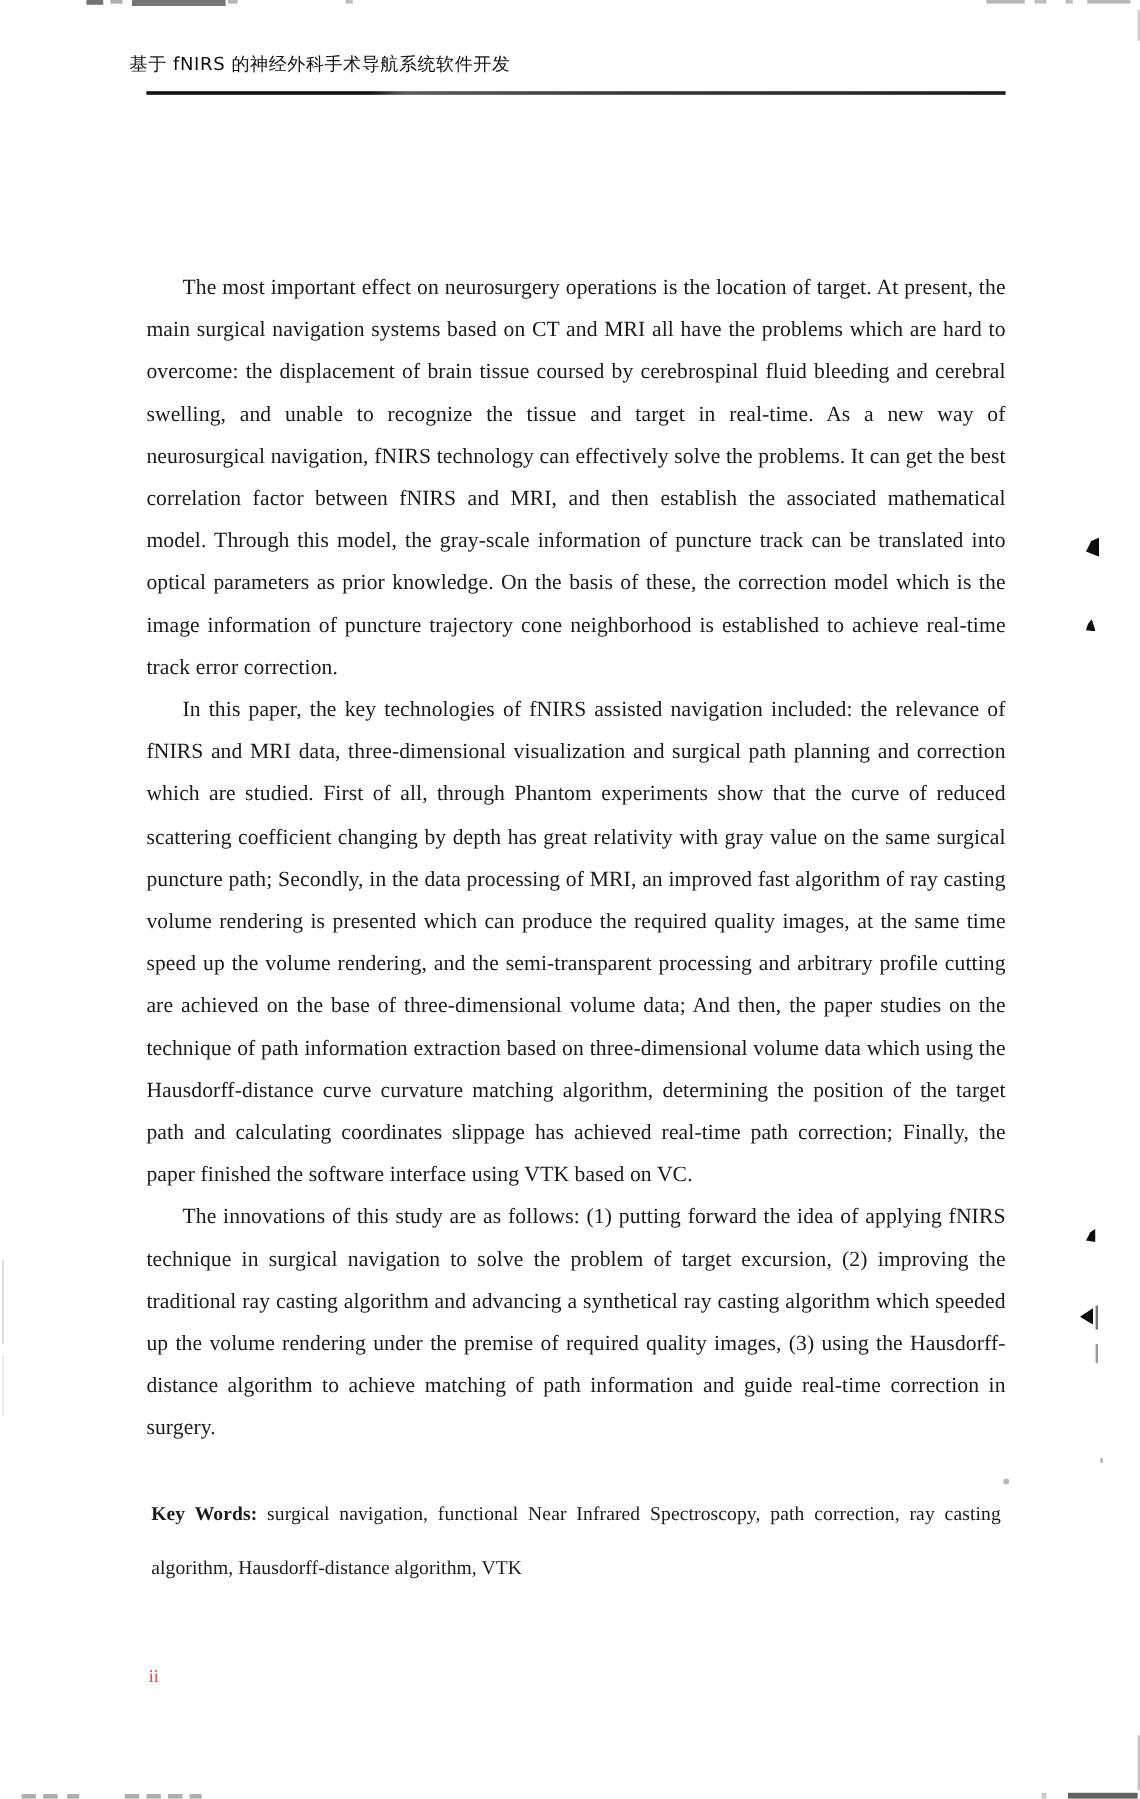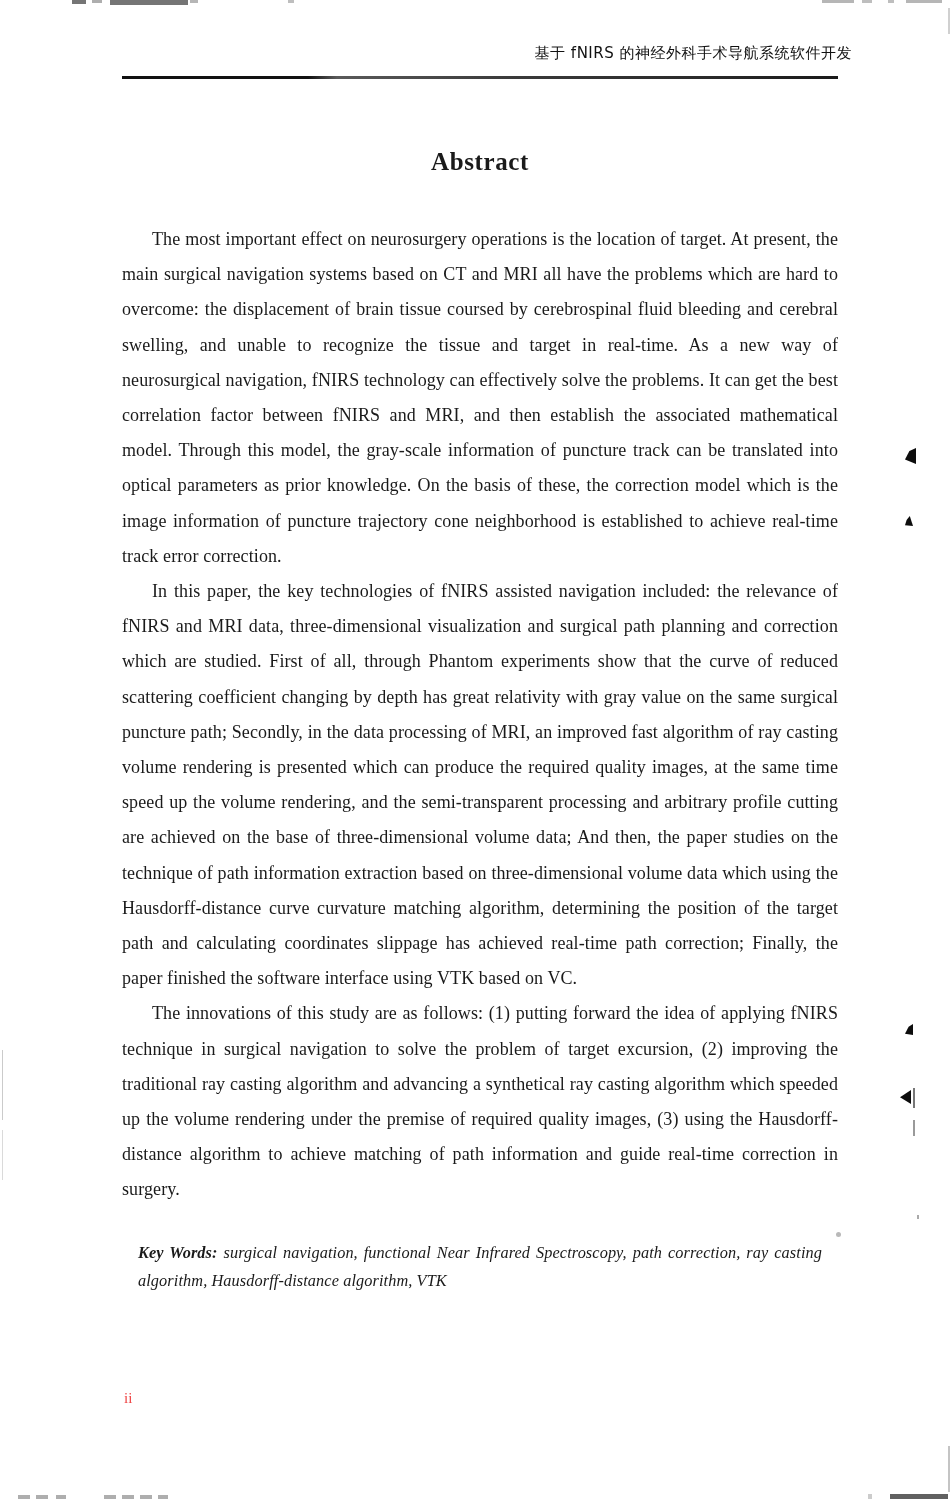--- a/index.html
+++ b/index.html
@@ -79,24 +79,24 @@
     position: absolute;
     left: 2px;
     width: 1px;
     background: #b5b5b5;
     opacity: .7;
   }
 
   
   .running-header {
     position: absolute;
-    left: 136px;
+    left: 108px;
     top: 44px;
     width: 716px;
-    text-align: right;
+    text-align: left;
   }
   .running-header .header-text {
     font-family: "DejaVu Sans", "Liberation Sans", sans-serif;
     font-size: 15px;
     letter-spacing: .5px;
     color: #111;
     line-height: 1.2;
     white-space: nowrap;
   }
   .header-rule {
@@ -141,27 +141,26 @@
     font-size: 18px;
     line-height: 35.2px;
     text-indent: 30px;
     letter-spacing: .1px;
   }
 
   .keywords-block {
     margin-top: 31px;
   }
   p.keywords {
-    margin: 16px;
+    margin: 4px;
     text-align: justify;
     font-size: 16.3px;
-    line-height: 28px;
+    line-height: 45px;
     text-indent: 0;
     letter-spacing: .1px;
-    font-style: italic;
   }
   .kw-label {
     font-weight: bold;
   }
 
   .page-number {
     position: absolute;
     left: 124px;
     top: 1390px;
     font-size: 15px;
@@ -252,21 +251,20 @@
   <div class="scan-edge-right">
     <div class="blot" style="top:8px;    height:26px; opacity:.4;"></div>
     <div class="blot" style="top:1446px; height:46px; opacity:.5;"></div>
   </div>
 
   <div class="running-header">
     <div class="header-text">基于 fNIRS 的神经外科手术导航系统软件开发</div>
   </div>
   <div class="header-rule"></div>
 
-  <div class="doc-title">Abstract</div>
 
   <div class="content">
     <p class="para">The most important effect on neurosurgery operations is the location of target. At present, the main surgical navigation systems based on CT and MRI all have the problems which are hard to overcome: the displacement of brain tissue coursed by cerebrospinal fluid bleeding and cerebral swelling, and unable to recognize the tissue and target in real-time. As a new way of neurosurgical navigation, fNIRS technology can effectively solve the problems. It can get the best correlation factor between fNIRS and MRI, and then establish the associated mathematical model. Through this model, the gray-scale information of puncture track can be translated into optical parameters as prior knowledge. On the basis of these, the correction model which is the image information of puncture trajectory cone neighborhood is established to achieve real-time track error correction.</p>
     <p class="para">In this paper, the key technologies of fNIRS assisted navigation included: the relevance of fNIRS and MRI data, three-dimensional visualization and surgical path planning and correction which are studied. First of all, through Phantom experiments show that the curve of reduced scattering coefficient changing by depth has great relativity with gray value on the same surgical puncture path; Secondly, in the data processing of MRI, an improved fast algorithm of ray casting volume rendering is presented which can produce the required quality images, at the same time speed up the volume rendering, and the semi-transparent processing and arbitrary profile cutting are achieved on the base of three-dimensional volume data; And then, the paper studies on the technique of path information extraction based on three-dimensional volume data which using the Hausdorff-distance curve curvature matching algorithm, determining the position of the target path and calculating coordinates slippage has achieved real-time path correction; Finally, the paper finished the software interface using VTK based on VC.</p>
     <p class="para">The innovations of this study are as follows: (1) putting forward the idea of applying fNIRS technique in surgical navigation to solve the problem of target excursion, (2) improving the traditional ray casting algorithm and advancing a synthetical ray casting algorithm which speeded up the volume rendering under the premise of required quality images, (3) using the Hausdorff-distance algorithm to achieve matching of path information and guide real-time correction in surgery.</p>
 
     <div class="keywords-block">
       <p class="keywords"><span class="kw-label">Key Words:</span><span> surgical navigation, functional Near Infrared Spectroscopy, path correction, ray casting algorithm, Hausdorff-distance algorithm, VTK</span></p>
     </div>
   </div>

